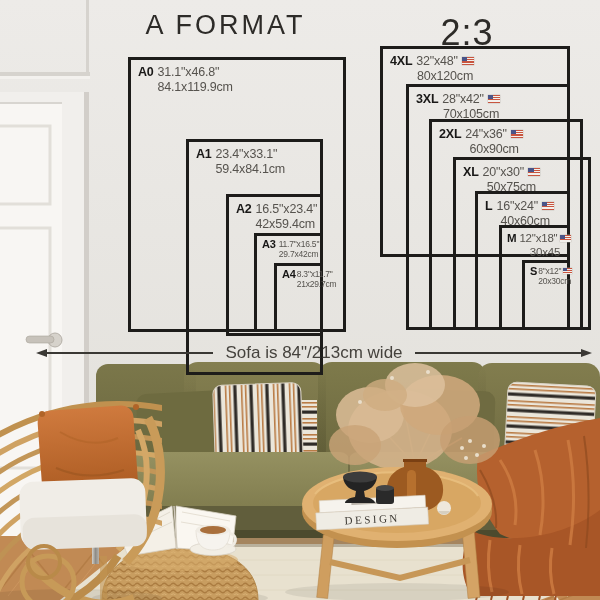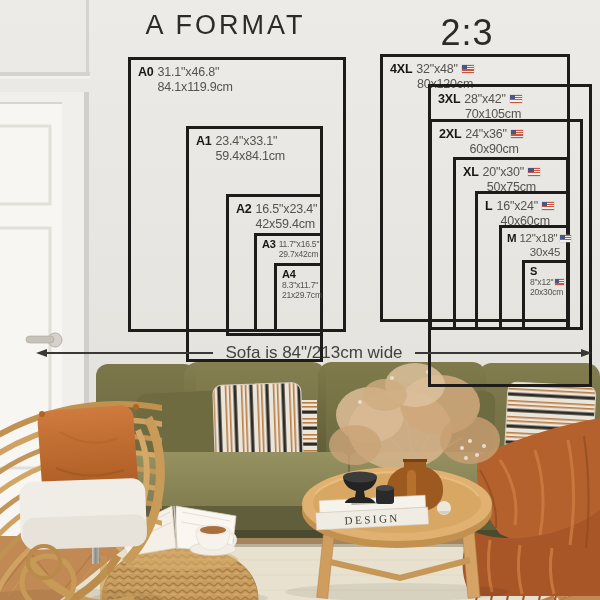--- a/index.html
+++ b/index.html
@@ -14,23 +14,23 @@
 
   .size-box{position:absolute;z-index:2;border:3px solid #1d1c1a;box-sizing:border-box;}
   .size-text{display:flex;gap:4px;padding:5px 2px 0 7px;font-size:12.5px;
              letter-spacing:-0.2px;line-height:1.18;color:#56534e;white-space:nowrap;}
   .size-label{font-weight:700;color:#191817;}
   .size-dims{display:flex;flex-direction:column;align-items:flex-start;}
   .chart23 .size-dims{align-items:center;}
   .dims-line{white-space:nowrap;}
 
   .sz-sm .size-text{font-size:8.5px;padding:3px 1px 0 5px;gap:3px;}
-  .sz-sm .size-label{font-size:11px;line-height:0.95;}
+  .sz-sm .size-label{font-size:11px;line-height:0.95;text-align:right;}
   .sz-md .size-text{font-size:11.5px;padding:4px 1px 0 5px;gap:3px;}
-  .stacked .size-text{flex-direction:column;gap:1px;}
+  .stacked .size-text{gap:1px;}
   .stacked .size-dims{align-items:flex-start;}
 
   .flag{display:inline-block;width:12px;height:8px;margin-left:4px;position:relative;
         vertical-align:0;box-shadow:0 0 0 .3px #b9b4ae;
         background:repeating-linear-gradient(180deg,#c8553f 0 1.1px,#f3f0ec 1.1px 2.2px);}
   .flag::after{content:"";position:absolute;left:0;top:0;width:5.5px;height:4.4px;background:#4a5488;}
   .sz-sm .flag{width:9px;height:6px;margin-left:2px;}
   .sz-sm .flag::after{width:4px;height:3.2px;}
   .sz-md .flag{width:11px;height:7.5px;margin-left:2px;}
 
@@ -330,21 +330,21 @@
     <div class="size-box charta" style="left:128px;top:57px;width:218px;height:275px">
       <div class="size-text">
         <span class="size-label">A0</span>
         <span class="size-dims">
           <span class="dims-line">31.1"x46.8"</span>
           <span class="dims-line">84.1x119.9cm</span>
         </span>
       </div>
     </div>
 
-    <div class="size-box charta" style="left:186px;top:126px;width:137px;height:236px">
+    <div class="size-box charta" style="left:186px;top:139px;width:137px;height:236px">
       <div class="size-text">
         <span class="size-label">A1</span>
         <span class="size-dims">
           <span class="dims-line">23.4"x33.1"</span>
           <span class="dims-line">59.4x84.1cm</span>
         </span>
       </div>
     </div>
 
     <div class="size-box charta" style="left:226px;top:194px;width:97px;height:142px">
@@ -374,51 +374,51 @@
           <span class="dims-line">8.3"x11.7"</span>
           <span class="dims-line">21x29.7cm</span>
         </span>
       </div>
     </div>
   </div>
 
   <div>
     <div class="chart-title title-23">2:3</div>
 
-    <div class="size-box chart23" style="left:380px;top:54px;width:190px;height:268px">
+    <div class="size-box chart23" style="left:380px;top:46px;width:190px;height:211px">
       <div class="size-text">
         <span class="size-label">4XL</span>
         <span class="size-dims">
           <span class="dims-line"><span>32"x48"</span><span class="flag"></span></span>
           <span class="dims-line">80x120cm</span>
         </span>
       </div>
     </div>
 
-    <div class="size-box chart23" style="left:428px;top:84px;width:164px;height:303px">
+    <div class="size-box chart23" style="left:406px;top:84px;width:164px;height:246px">
       <div class="size-text">
         <span class="size-label">3XL</span>
         <span class="size-dims">
           <span class="dims-line"><span>28"x42"</span><span class="flag"></span></span>
           <span class="dims-line">70x105cm</span>
         </span>
       </div>
     </div>
 
     <div class="size-box chart23" style="left:429px;top:119px;width:154px;height:211px">
       <div class="size-text">
         <span class="size-label">2XL</span>
         <span class="size-dims">
           <span class="dims-line"><span>24"x36"</span><span class="flag"></span></span>
           <span class="dims-line">60x90cm</span>
         </span>
       </div>
     </div>
 
-    <div class="size-box chart23" style="left:453px;top:157px;width:116px;height:173px">
+    <div class="size-box chart23" style="left:453px;top:157px;width:138px;height:173px">
       <div class="size-text">
         <span class="size-label">XL</span>
         <span class="size-dims">
           <span class="dims-line"><span>20"x30"</span><span class="flag"></span></span>
           <span class="dims-line">50x75cm</span>
         </span>
       </div>
     </div>
 
     <div class="size-box chart23" style="left:475px;top:191px;width:95px;height:139px">

